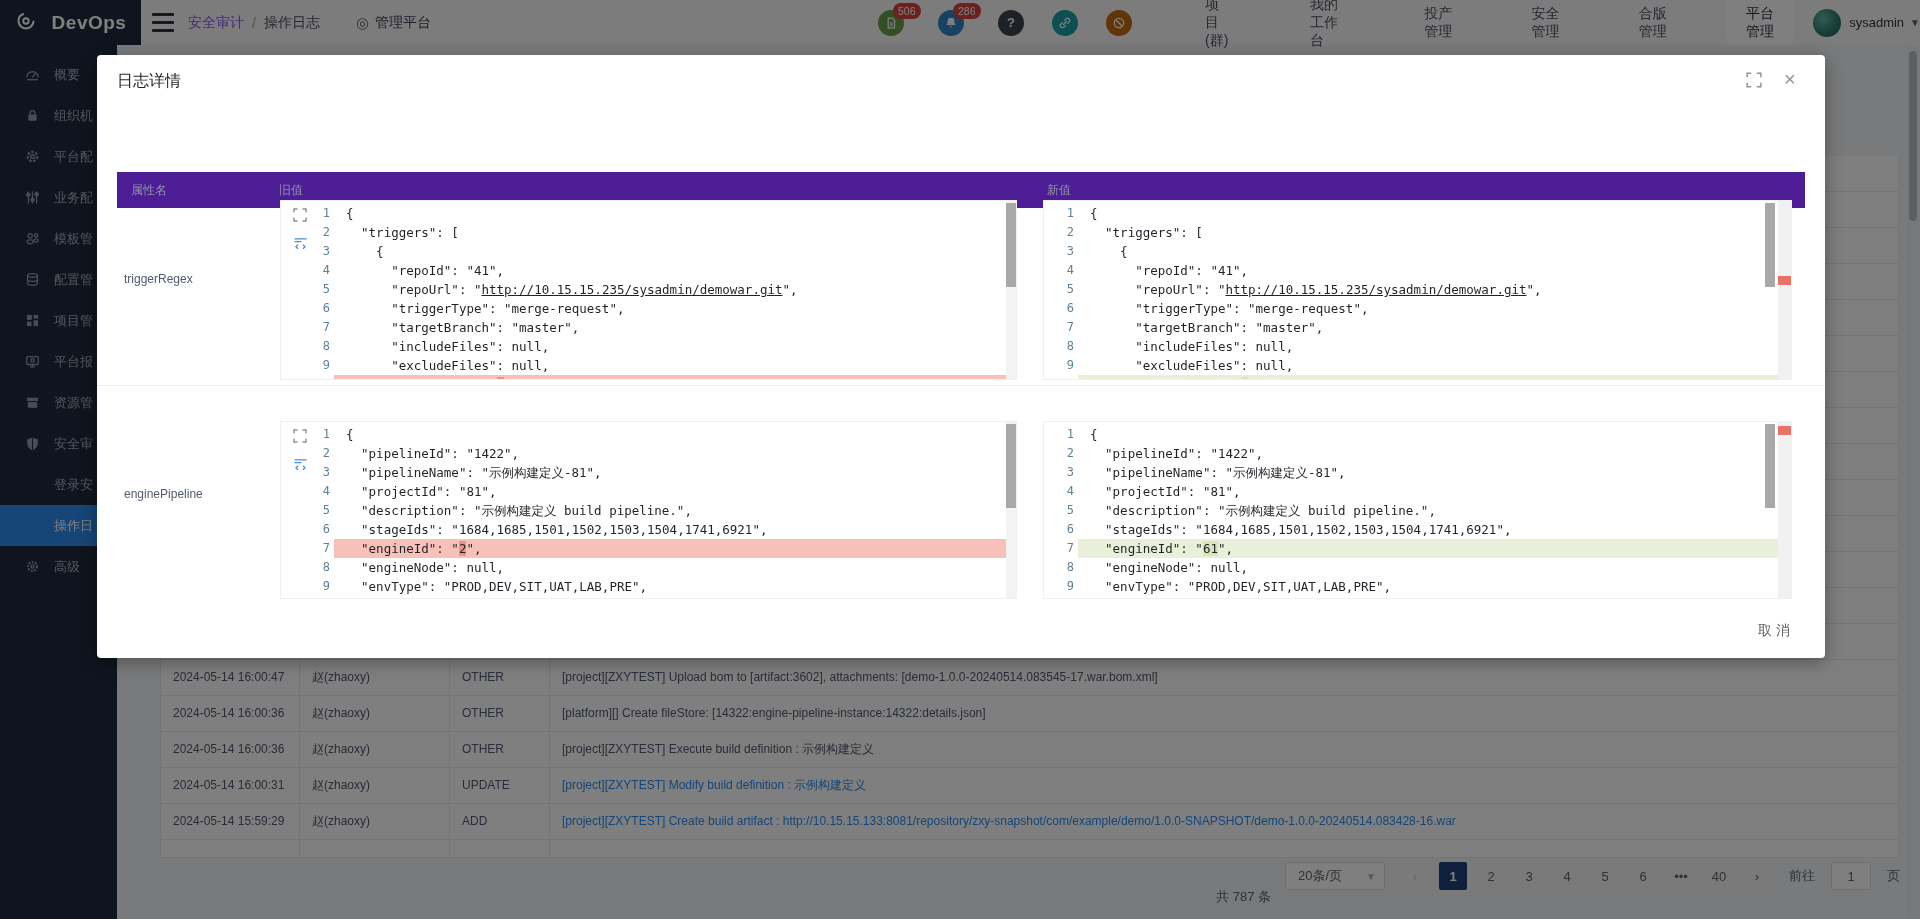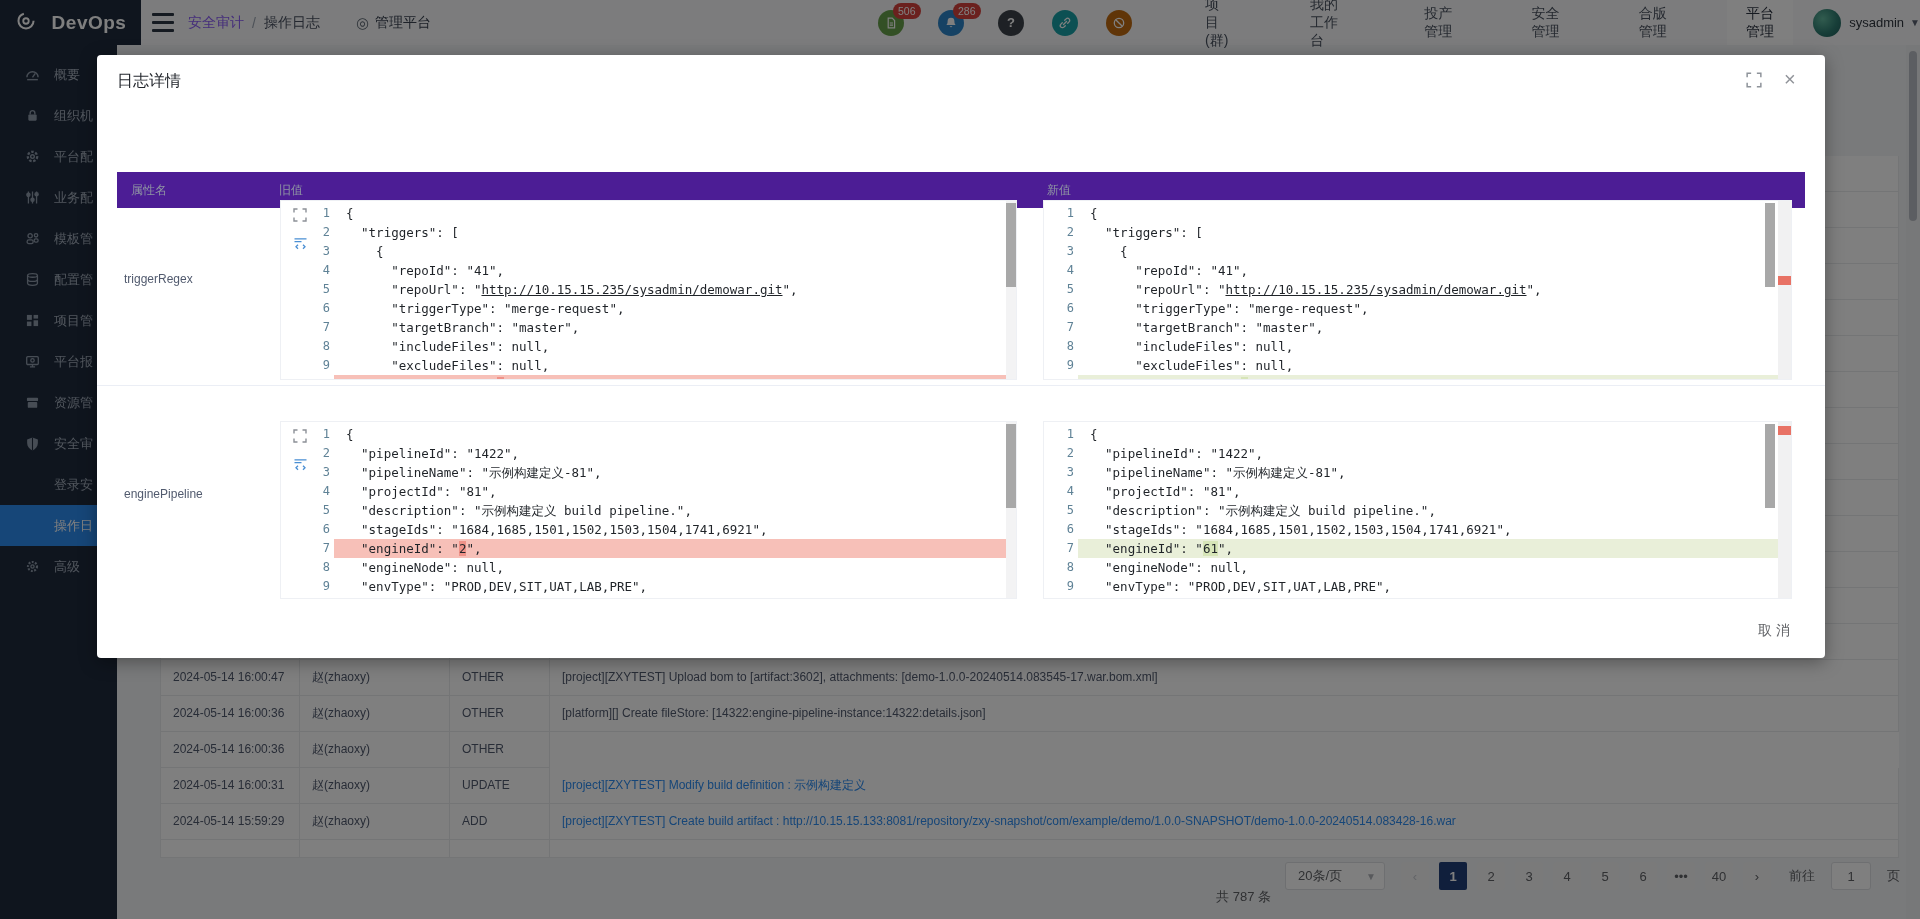--- a/index.html
+++ b/index.html
@@ -403,20 +403,21 @@
       <div class="t-row">
         <div class="t-cell">2024-05-14 16:00:36</div>
         <div class="t-cell">赵(zhaoxy)</div>
         <div class="t-cell">OTHER</div>
         <div class="t-cell">[platform][] Create fileStore: [14322:engine-pipeline-instance:14322:details.json]</div>
       </div>
       <div class="t-row">
         <div class="t-cell">2024-05-14 16:00:36</div>
         <div class="t-cell">赵(zhaoxy)</div>
         <div class="t-cell">OTHER</div>
+        <div class="t-cell">[project][ZXYTEST] Execute build definition : 示例构建定义</div>
       </div>
       <div class="t-row">
         <div class="t-cell">2024-05-14 16:00:31</div>
         <div class="t-cell">赵(zhaoxy)</div>
         <div class="t-cell">UPDATE</div>
         <div class="t-cell link">[project][ZXYTEST] Modify build definition : 示例构建定义</div>
       </div>
       <div class="t-row">
         <div class="t-cell">2024-05-14 15:59:29</div>
         <div class="t-cell">赵(zhaoxy)</div>

